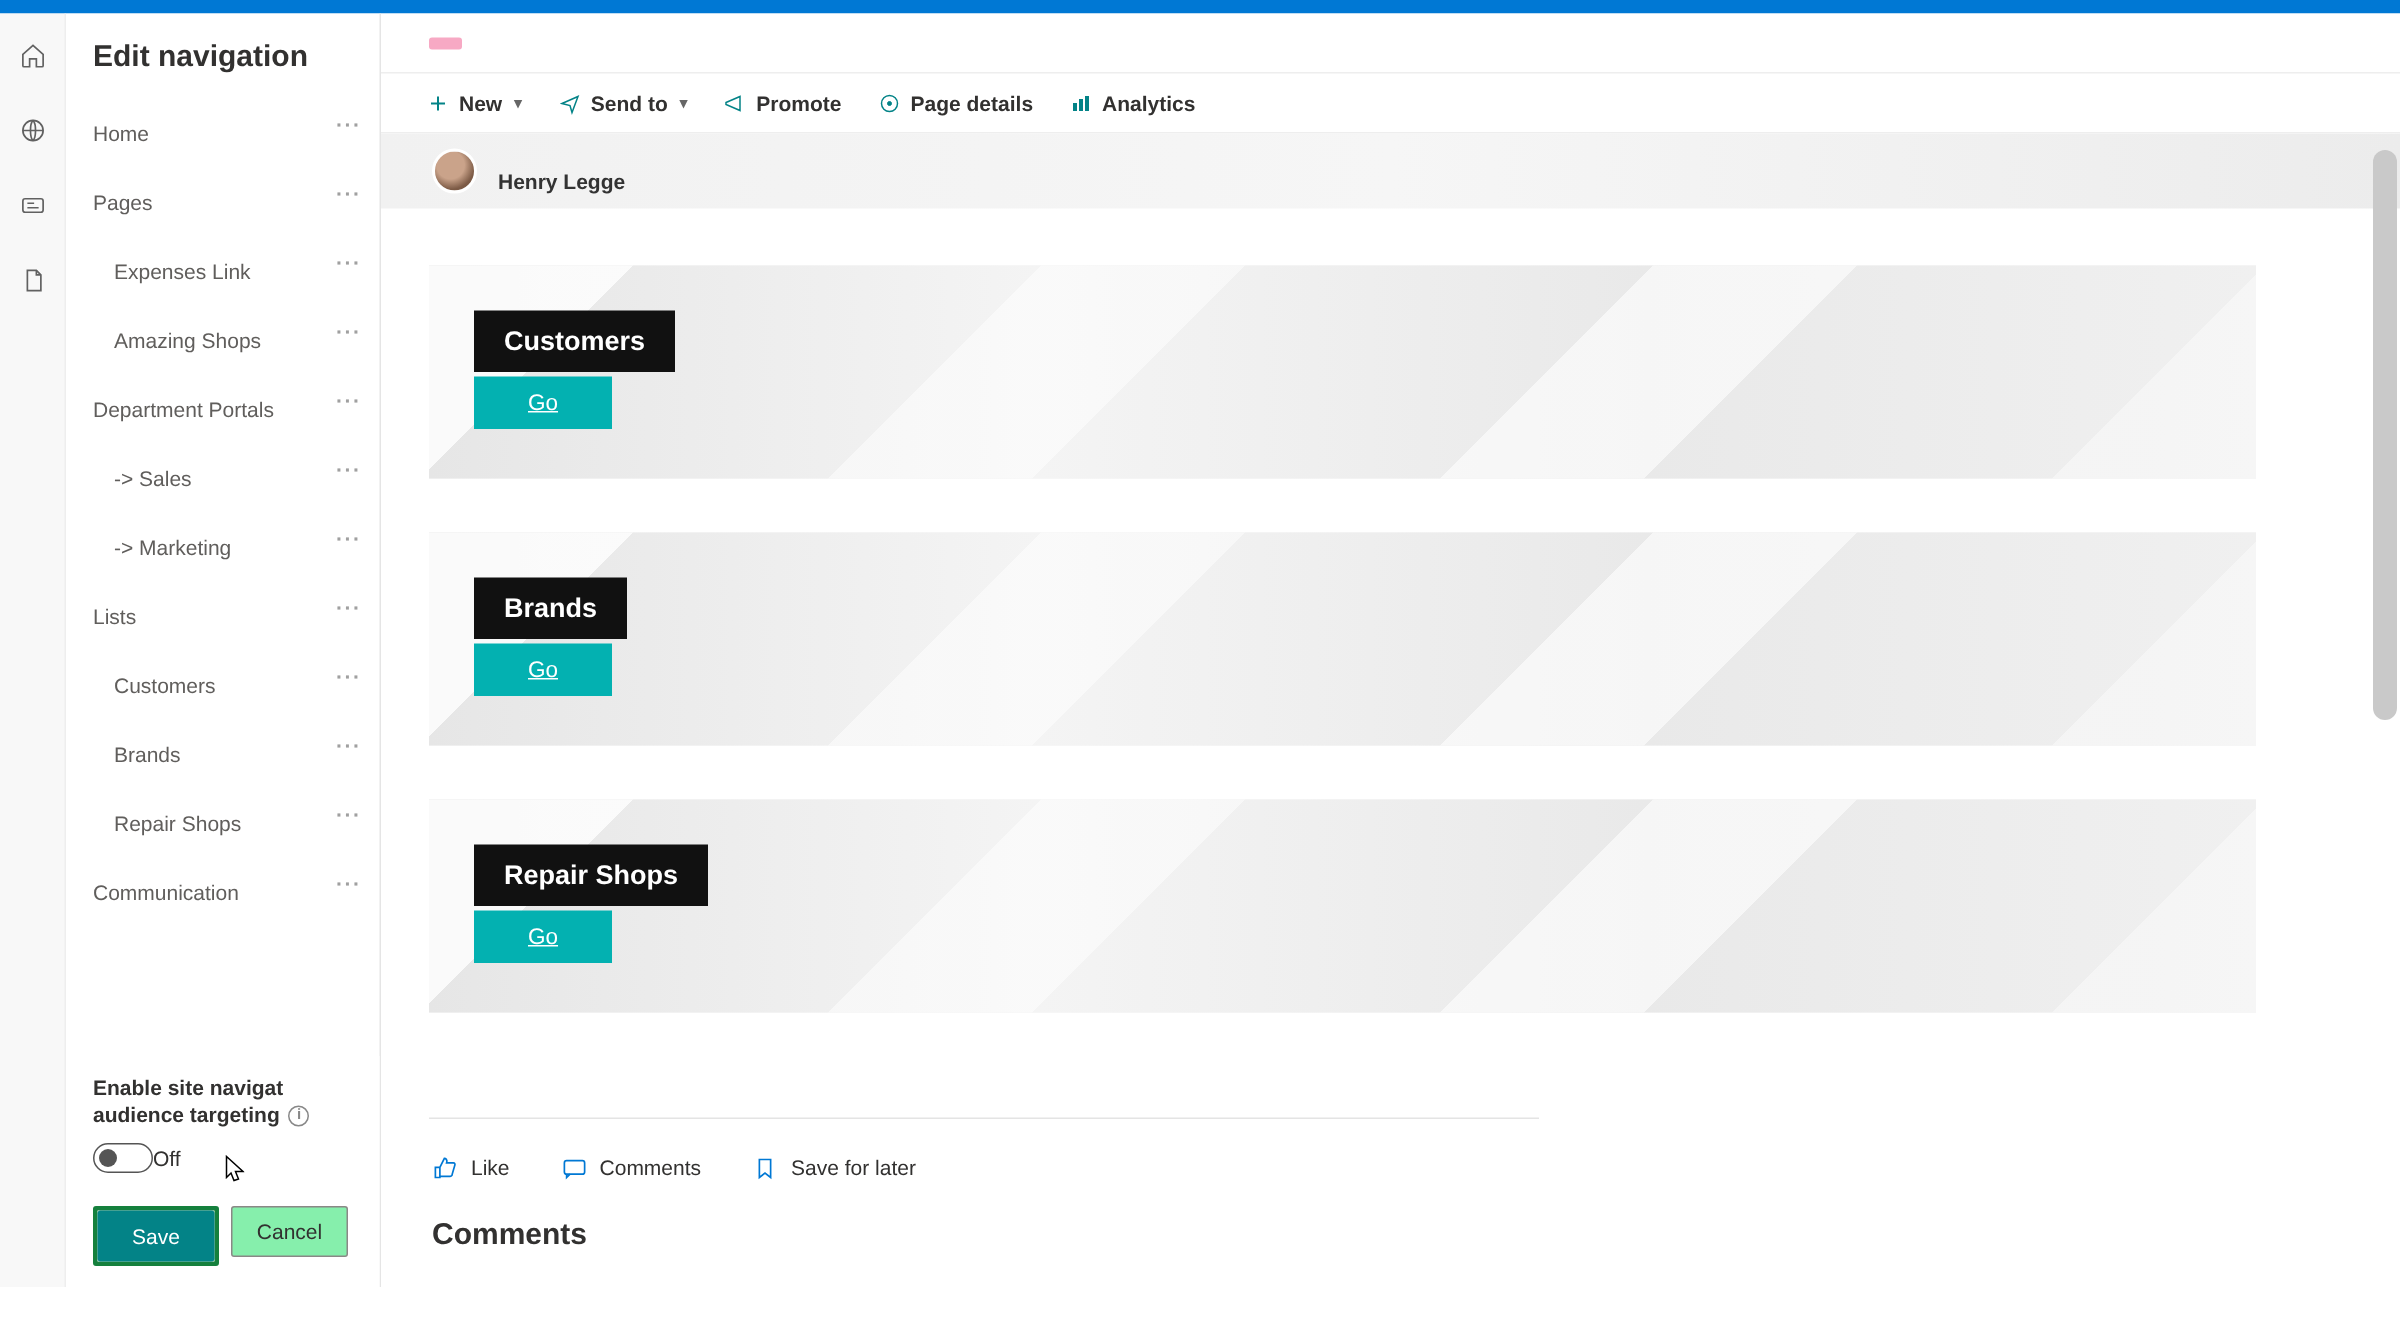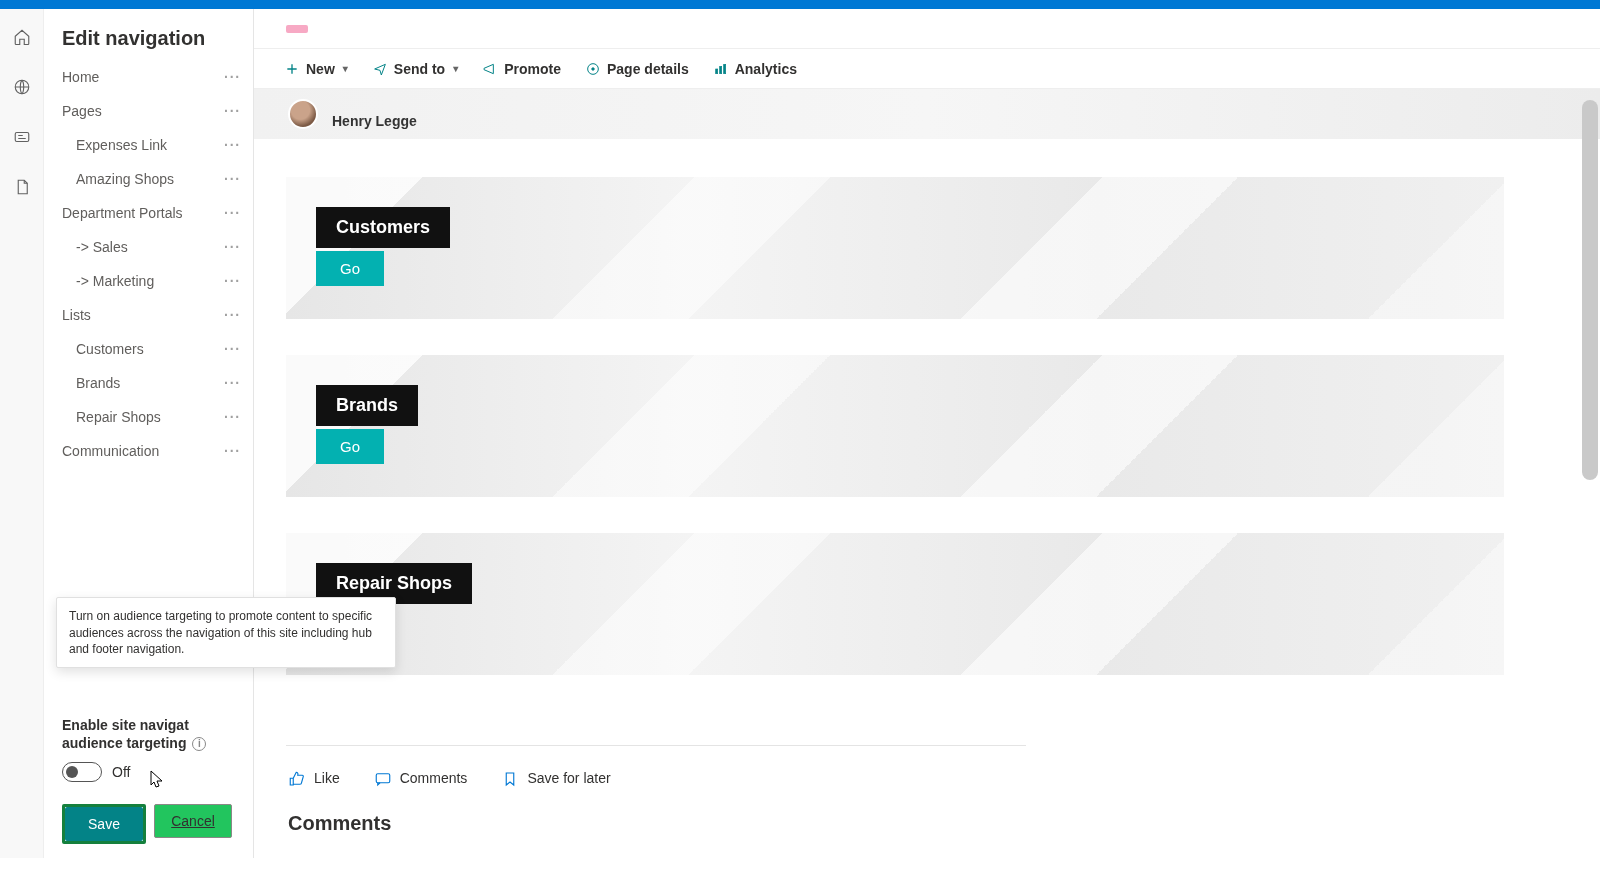--- a/index.html
+++ b/index.html
@@ -16,34 +16,34 @@
 .railbar .ricon { width: 20px; height: 20px; color: #616161; display:flex; align-items:center; justify-content:center; }
 .railbar svg { width: 18px; height: 18px; stroke: #616161; fill: none; stroke-width:1.5; }
 
 .editpanel {
   width: 210px; border-right: 1px solid #e5e5e5; display:flex; flex-direction:column; position:relative; background:#fff;
 }
 .editpanel h2 { font-size: 20px; font-weight:600; color:#323130; padding: 18px 18px 10px 18px; }
 .navlist { flex: 1; overflow-y:auto; padding-bottom: 10px; }
 .navitem { display:flex; align-items:center; justify-content:space-between; padding: 9px 6px 9px 18px; cursor:move; }
 .navitem.sub { padding-left: 32px; }
-.navitem .lbl { color:#605e5c; font-size:14px; }
+.navitem .lbl { color:#605e5c; font-size:14px;margin-top:12px; }
 .navitem .dots { color:#a0a0a0; cursor:pointer; letter-spacing:1px; font-size:14px; padding:0 6px; font-weight:bold;}
 .panelfoot { border:none; padding: 12px 18px 14px 18px; background:#fff; }
 .togglelabel { font-size:14px; color:#323130; font-weight:600; line-height:1.3; }
 .togglelabel .info { display:inline-block; width:14px; height:14px; border:1px solid #888; border-radius:50%; font-size:10px; line-height:12px; text-align:center; color:#888; margin-left:2px; vertical-align:middle;}
-.togglerow { display:flex; align-items:center; gap:10px; margin-top:10px; }
+.togglerow { display:flex; align-items:center; margin-top:10px; }
 .tpill { width:40px; height:20px; border:1px solid #555; border-radius:10px; position:relative; background:#fff;}
 .tpill::after { content:""; width:12px; height:12px; background:#555; border-radius:50%; position:absolute; left:3px; top:3px;}
 .toff { font-size:14px; color:#323130; }
 .btnrow { display:flex; gap:8px; margin-top:22px; }
 .savewrap { border:3px solid #15803d; border-radius:2px; }
 .btn { min-width:78px; height:34px; font-size:14px; border-radius:2px; cursor:pointer; display:flex; align-items:center; justify-content:center;}
 .btn.primary { background:#038387; color:#fff; border:none; padding:0 18px;}
-.btn.secondary { background:#22c55e; border:1px solid #8a8886; color:#323130; padding:0 16px;text-decoration:underline;}
+.btn.secondary { background:#86efac; border:1px solid #8a8886; color:#323130; padding:0 16px;}
 
 .tooltip {
   position:absolute; left:12px; bottom:190px; width:340px; background:#fff; color:#323130;
   font-size:12px; padding:10px 12px; border:1px solid #e0e0e0; border-radius:2px;
   box-shadow: 0 4px 12px rgba(0,0,0,0.12); z-index:50; line-height:1.35;
 }
 
 .main { flex:1; display:flex; flex-direction:column; background:#fff; min-width:0;}
 .brand { height:40px; border-bottom:1px solid #eee; display:flex; align-items:center; padding-left:32px;}
 .brandlogo { width:22px; height:8px; background:linear-gradient(90deg,#f7a9c4,#f7a9c4); border-radius:2px;}
@@ -61,21 +61,21 @@
 .author { font-weight:600; font-size:14px; color:#333;margin-top:14px; }
 .cards { padding: 38px 96px 10px 32px; }
 .card {
   position:relative; height:142px; margin-bottom:36px;
   background: #f1f1f1;
   background-image:
     linear-gradient(135deg, rgba(255,255,255,0.8) 0 10%, transparent 10% 30%, rgba(255,255,255,0.5) 30% 40%, transparent 40% 60%, rgba(255,255,255,0.6) 60% 70%, transparent 70% 90%, rgba(255,255,255,0.4) 90% 100%),
     linear-gradient(90deg,#e6e6e6,#f4f4f4,#e9e9e9,#f0f0f0);
 }
 .cardtitle { position:absolute; left:30px; top:30px; background:#111; color:#fff; font-weight:600; font-size:18px; padding:10px 20px;}
-.cardgo { position:absolute; left:30px; top:74px; background:#03b1b1; color:#fff; font-size:15px; padding:9px 24px; cursor:pointer; border:none;}
+.cardgo { position:absolute; left:30px; top:74px; background:#03b1b1; color:#fff; font-size:15px; padding:9px 36px; cursor:pointer; border:none;text-decoration:underline;}
 .sep { height:1px; background:#e4e4e4; margin: 24px auto 0 auto; width: 740px; margin-left:32px;}
 .reactions { display:flex; align-items:center; gap:34px; padding:24px 0 4px 34px; color:#323130; font-size:14px;}
 .react { display:flex; align-items:flex-start; gap:8px; cursor:pointer;}
 .react svg { width:18px; height:18px; stroke:#0078d4; fill:none; stroke-width:1.5;}
 h3.comm { font-size:20px; font-weight:600; padding:20px 0 0 34px; color:#323130;}
 .cursor-img { position:absolute; bottom:70px; left:106px; width:13px; height:18px; pointer-events:none; z-index:60;}
 .cursor-img svg { width:13px; height:18px;}
 .scrollbar-fake { position:absolute; right:2px; top:100px; width:16px; height:380px; background:#c9c9c9; border-radius:8px;}
 </style>
 </head>
@@ -173,21 +173,20 @@
         <span class="toff">Off</span>
       </div>
       <div class="btnrow">
         <div class="savewrap">
           <button class="btn primary">Save</button>
         </div>
         <button class="btn secondary">Cancel</button>
       </div>
     </div>
 
-    <div class="tooltip">Turn on audience targeting to promote content to specific audiences across the navigation of this site including hub and footer navigation.</div>
     <div class="cursor-img">
       <svg viewBox="0 0 13 18">
           <path d="M1 1l0 14 3-3 2 5 3-1-2-5 5 0z" fill="#fff" stroke="#000" stroke-width="1"></path>
         </svg>
     </div>
   </div>
 
   <div class="main">
     <div class="brand">
       <div class="brandlogo"></div>

